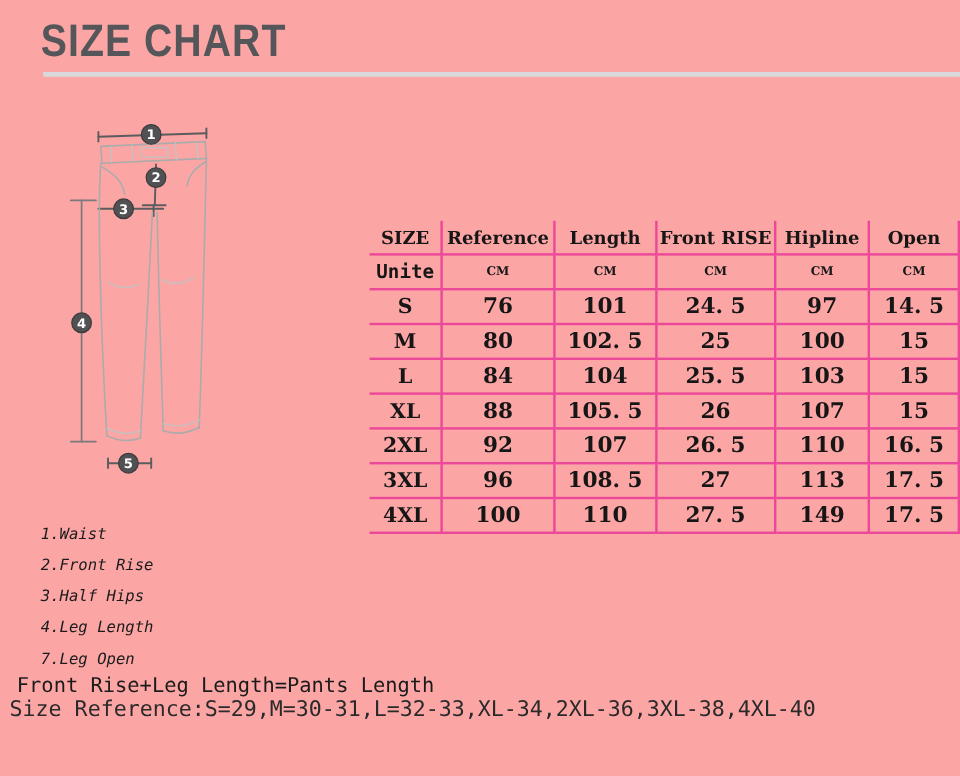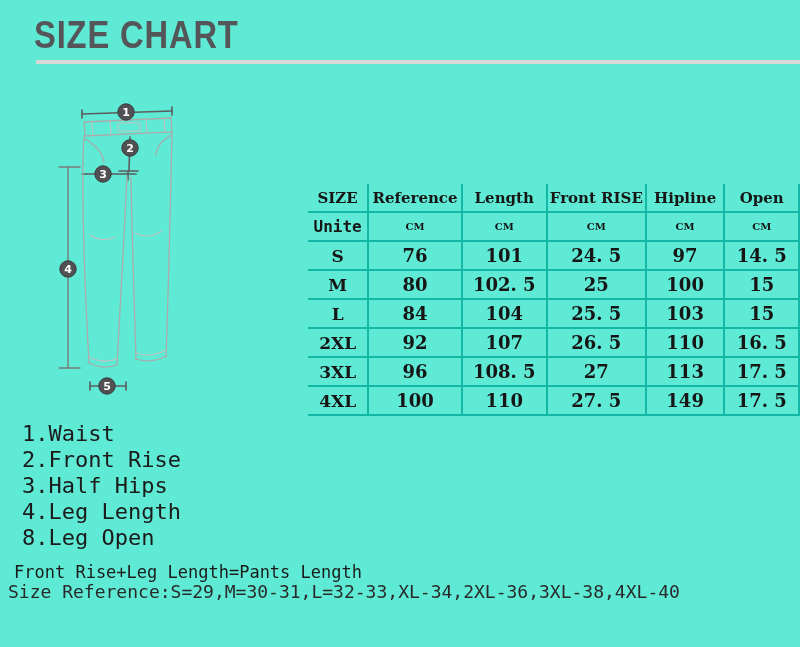--- a/index.html
+++ b/index.html
@@ -1,44 +1,44 @@
 <!DOCTYPE html>
 <html><head>
 <meta charset="utf-8">
 <style>
   html,body{margin:0;padding:0;background:#ffffff;}
   .canvas{
-    position:relative;width:800px;height:647px;background:#5eead4;overflow:hidden;
+    position:relative;width:800px;height:647px;background:#fca5a5;overflow:hidden;
     font-family:"Liberation Sans",sans-serif;
   }
   
   .page-title{
     position:absolute;left:34px;top:14px;margin:0;
     font-family:"Liberation Sans",sans-serif;
     font-size:38px;font-weight:600;color:#55565a;letter-spacing:1px;
     transform:scaleX(.86);transform-origin:left top;white-space:nowrap;
   }
   .title-rule{
     position:absolute;left:36px;top:60px;width:764px;height:4px;background:#d9d9d9;
   }
   
   .pants{position:absolute;left:40px;top:95px;width:155px;height:300px;}
   
   .legend{
-    position:absolute;left:18px;top:417px;margin:4px;padding:0;list-style:none;
+    position:absolute;left:18px;top:417px;margin:16px;padding:0;list-style:none;
     font-family:"DejaVu Sans Mono","Liberation Mono",monospace;
-    font-size:22px;font-weight:500;color:#1b1b1b;
+    font-size:13px;font-weight:500;color:#1b1b1b;font-style:italic;
   }
   .legend li{line-height:26px;white-space:nowrap;}
   
   .size-table{
     position:absolute;left:308px;top:184px;border-collapse:collapse;table-layout:fixed;
   }
   .size-table th,.size-table td{
-    border:2px solid #14b8a6;height:27px;padding:0 2px;text-align:center;vertical-align:middle;
+    border:2px solid #ec4899;height:27px;padding:0 2px;text-align:center;vertical-align:middle;
     font-family:"DejaVu Serif","Liberation Serif",serif;font-weight:700;color:#161616;
     overflow:hidden;white-space:nowrap;
   }
   .size-table tr:first-child th{border-top:none;}
   .size-table th:first-child,.size-table td:first-child{border-left:none;}
   .size-table th{font-size:15px;}
   .size-table td{font-size:18px;}
   .size-table td.size-col{font-size:17px;}
   .size-table td.unit-name{
     font-family:"DejaVu Sans Mono","Liberation Mono",monospace;font-size:16px;
@@ -147,21 +147,21 @@
       <circle class="callout-circle" cx="67" cy="291" r="8.2"></circle>
       <text class="callout-num" x="67" y="295">5</text>
     </g>
   </svg>
 
   <ul class="legend">
     <li>1.Waist</li>
     <li>2.Front Rise</li>
     <li>3.Half Hips</li>
     <li>4.Leg Length</li>
-    <li>8.Leg Open</li>
+    <li>7.Leg Open</li>
   </ul>
 
   <table class="size-table">
     <colgroup>
       <col style="width:62px">
         <col style="width:94px">
         <col style="width:89px">
       <col style="width:84px">
         <col style="width:81px">
         <col style="width:79px">
@@ -201,20 +201,28 @@
       </tr>
       <tr>
         <td class="size-col">L</td>
         <td>84</td>
         <td>104</td>
         <td>25. 5</td>
         <td>103</td>
         <td>15</td>
       </tr>
       <tr>
+        <td class="size-col">XL</td>
+        <td>88</td>
+        <td>105. 5</td>
+        <td>26</td>
+        <td>107</td>
+        <td>15</td>
+      </tr>
+      <tr>
         <td class="size-col">2XL</td>
         <td>92</td>
         <td>107</td>
         <td>26. 5</td>
         <td>110</td>
         <td>16. 5</td>
       </tr>
       <tr>
         <td class="size-col">3XL</td>
         <td>96</td>

